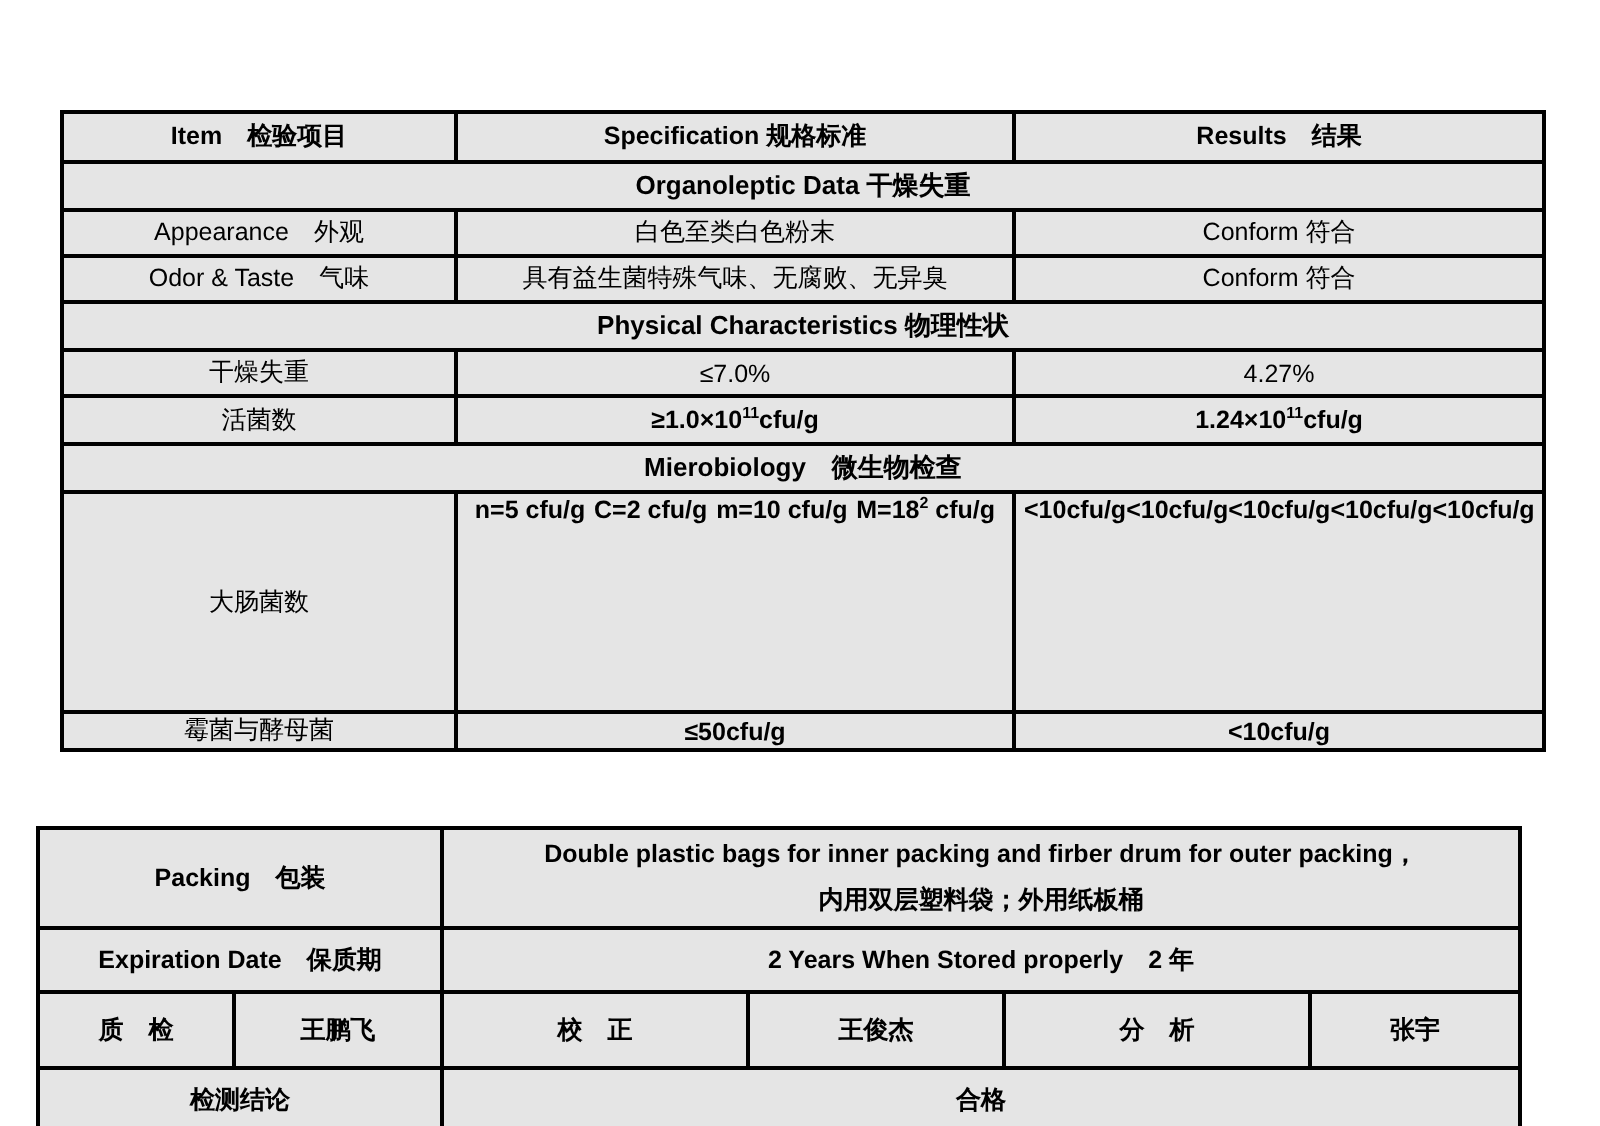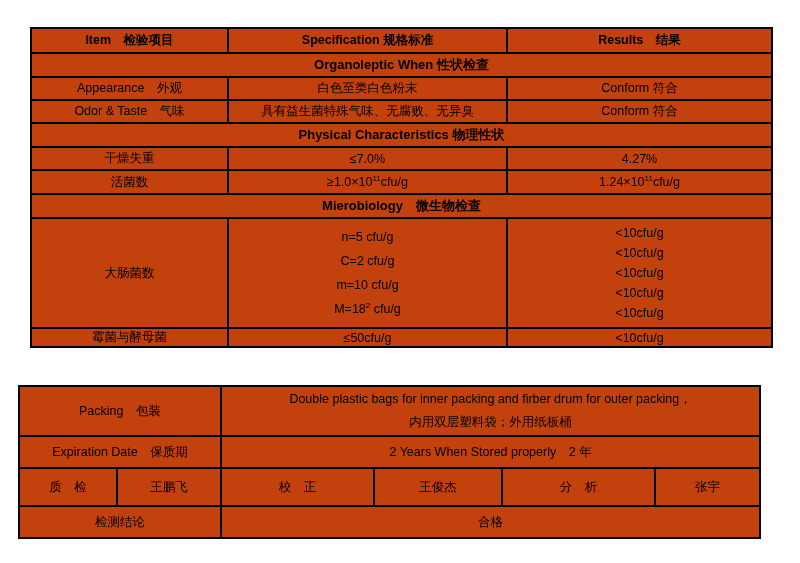--- a/index.html
+++ b/index.html
@@ -9,46 +9,47 @@
     width: 800px;
     height: 563px;
     font-family: "Liberation Sans", "DejaVu Sans", sans-serif;
     color: #000;
   }
   .doc-table {
     position: absolute;
     border-collapse: collapse;
     table-layout: fixed;
     width: 741px;
-    background: #c2410c;
+    background: #e5e5e5;
+    margin-top: 28px;
   }
   #coa-table { left: 30px; top: 27px; }
   #footer-table { left: 18px; top: 385px; }
   .doc-table td {
     border: 2px solid #000;
     text-align: center;
     vertical-align: middle;
     padding: 0 4px;
     font-size: 12.5px;
     overflow: hidden;
   }
-  .bold { font-weight: normal; }
+  .bold { font-weight: bold; }
   .hdr td { font-weight: bold; font-size: 12.5px; }
   .section-row td { font-weight: bold; font-size: 13px; }
   tr.h25 { height: 25px; }
   tr.h24 { height: 24px; }
   tr.h23 { height: 23px; }
   tr.h29 { height: 18px; }
   tr.h110 { height: 110px; }
   tr.h50 { height: 50px; }
   tr.h32 { height: 32px; }
   tr.h33 { height: 38px; }
   .multiline {
     display: flex;
-    flex-direction: column;
+    flex-direction: row;
     justify-content: space-evenly;
     height: 106px;
   }
   sup { font-size: 8px; vertical-align: super; line-height: 0; }
   .pack-line { line-height: 23px; text-align: center; }
 </style>
 </head>
 <body>
 
 <table id="coa-table" class="doc-table">
@@ -57,21 +58,21 @@
     <col style="width:279px">
     <col style="width:265px">
   </colgroup>
   <tbody>
       <tr class="hdr h25">
     <td>Item　检验项目</td>
     <td>Specification 规格标准</td>
     <td>Results　结果</td>
   </tr>
   <tr class="section-row h24">
-    <td colspan="3">Organoleptic When 性状检查</td>
+    <td colspan="3">Organoleptic Data 干燥失重</td>
   </tr>
   <tr class="h23">
     <td>Appearance　外观</td>
     <td>白色至类白色粉末</td>
     <td>Conform 符合</td>
   </tr>
   <tr class="h23">
     <td>Odor &amp; Taste　气味</td>
     <td>具有益生菌特殊气味、无腐败、无异臭</td>
     <td>Conform 符合</td>

